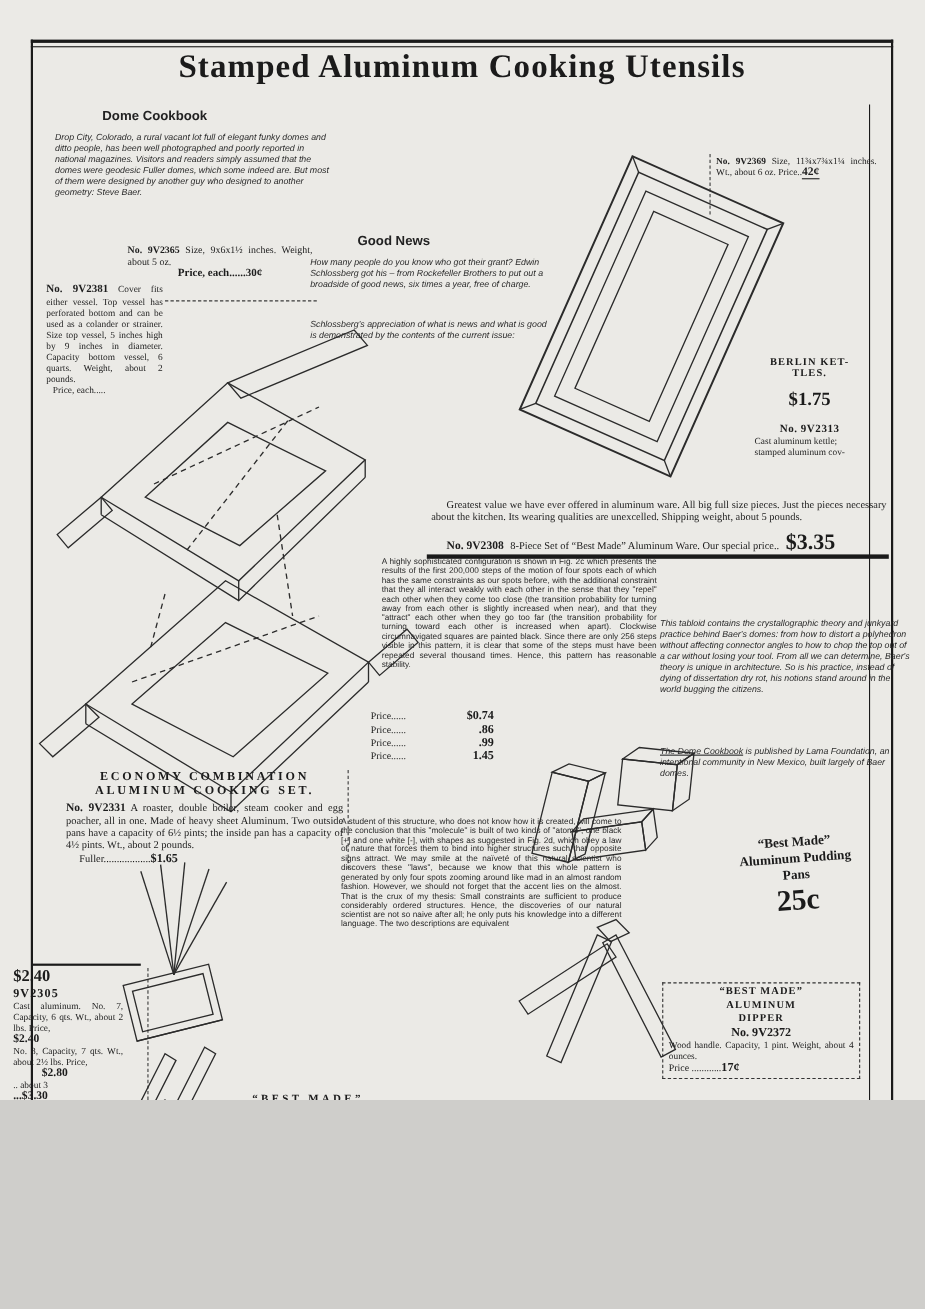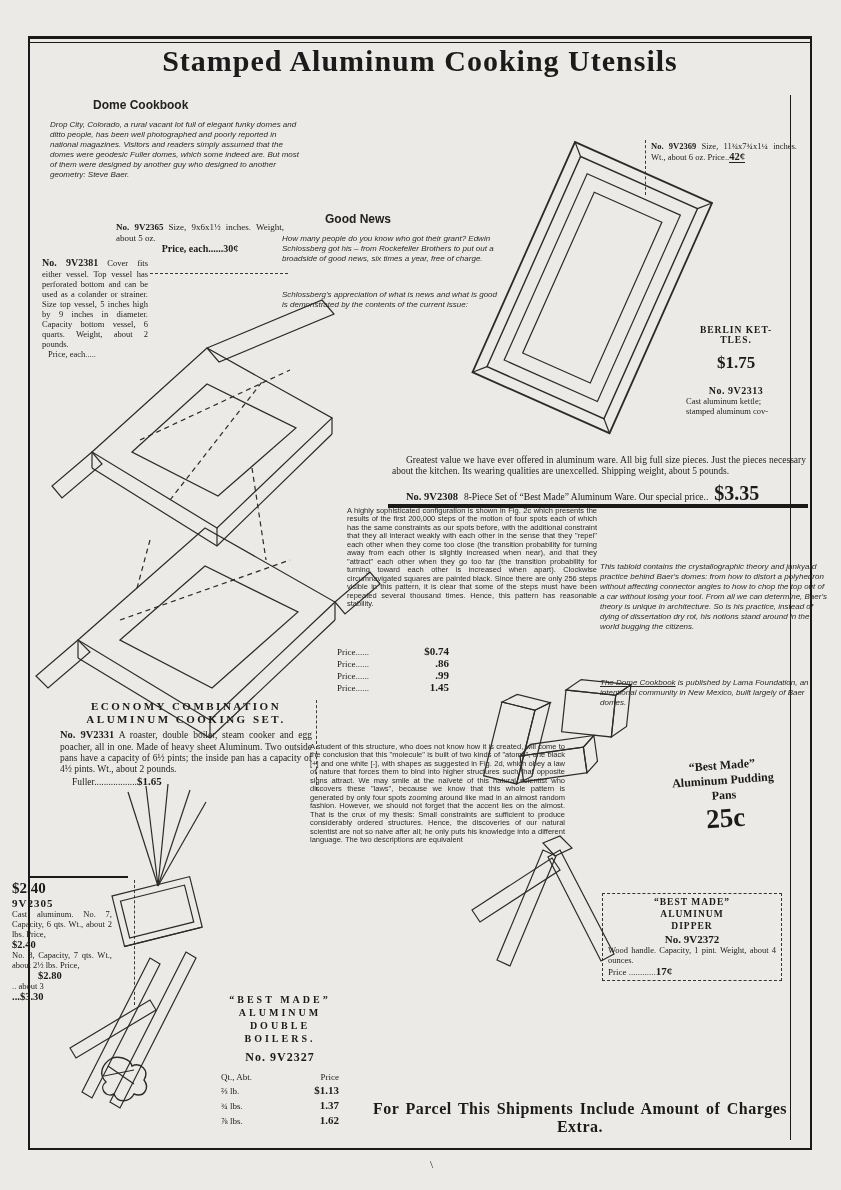--- a/index.html
+++ b/index.html
@@ -1,16 +1,16 @@
 <!DOCTYPE html>
 <html><head>
 <meta charset="utf-8">
 <style>
   html,body{margin:0;padding:0;background:#cfcecb;}
-  .page{position:relative;width:841px;height:1190px;background:#ebeae6;overflow:hidden;
+  .page{position:relative;width:841px;height:1000px;background:#ebeae6;overflow:hidden;
         font-family:"Liberation Serif",serif;color:#1b1b1b;}
   .abs{position:absolute;}
   .hline{position:absolute;background:#1a1a1a;}
   .vline{position:absolute;background:#1a1a1a;}
   .dashv{position:absolute;border-left:1px dashed #3a3a3a;}
   .dashh{position:absolute;border-top:1px dashed #3a3a3a;}
 
   .page-title{font-size:30px;font-weight:700;letter-spacing:1px;text-align:center;}
 
   .comm-h{font-family:"Liberation Sans",sans-serif;font-weight:700;font-size:12px;color:#222;padding-left:43px;}

